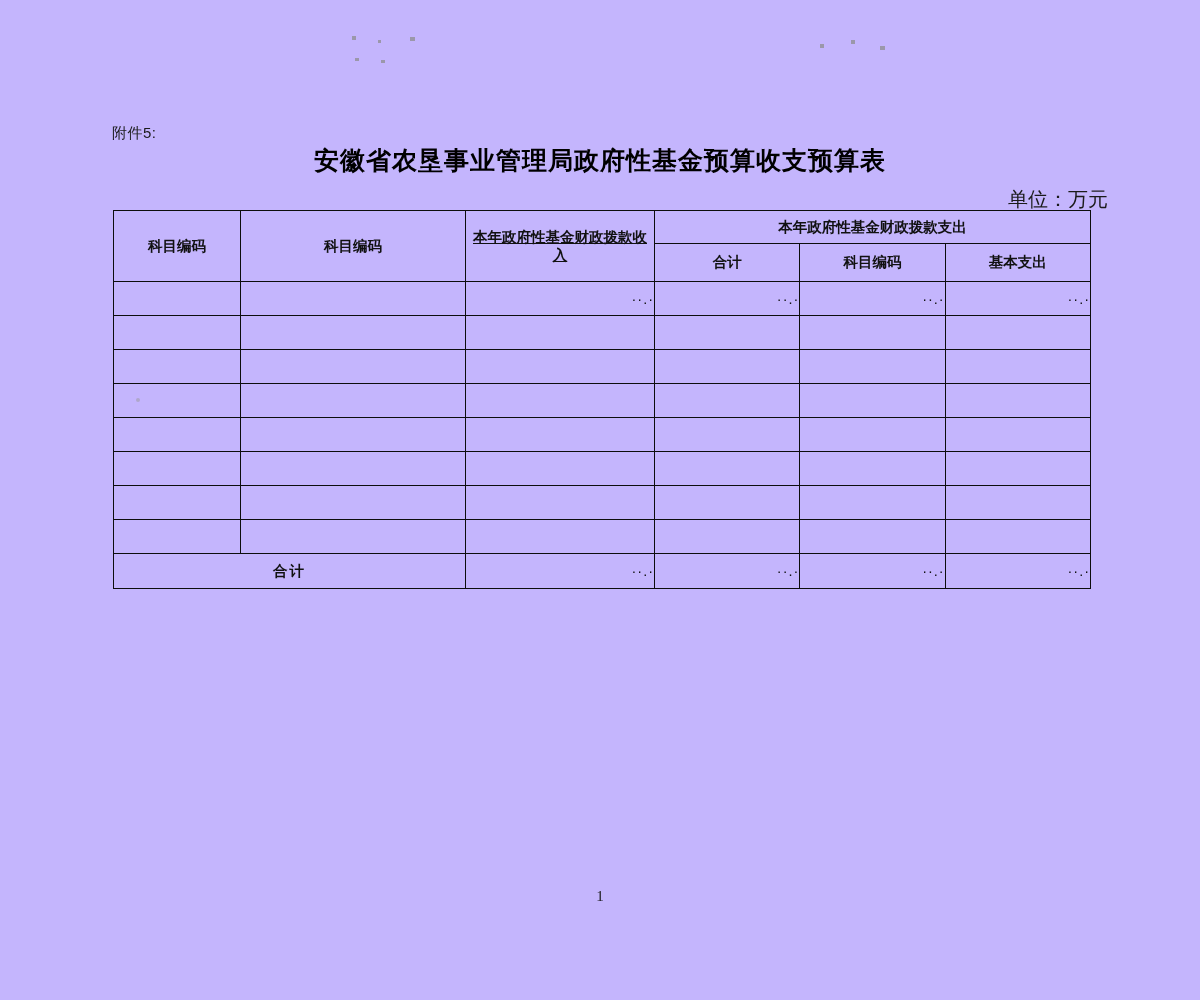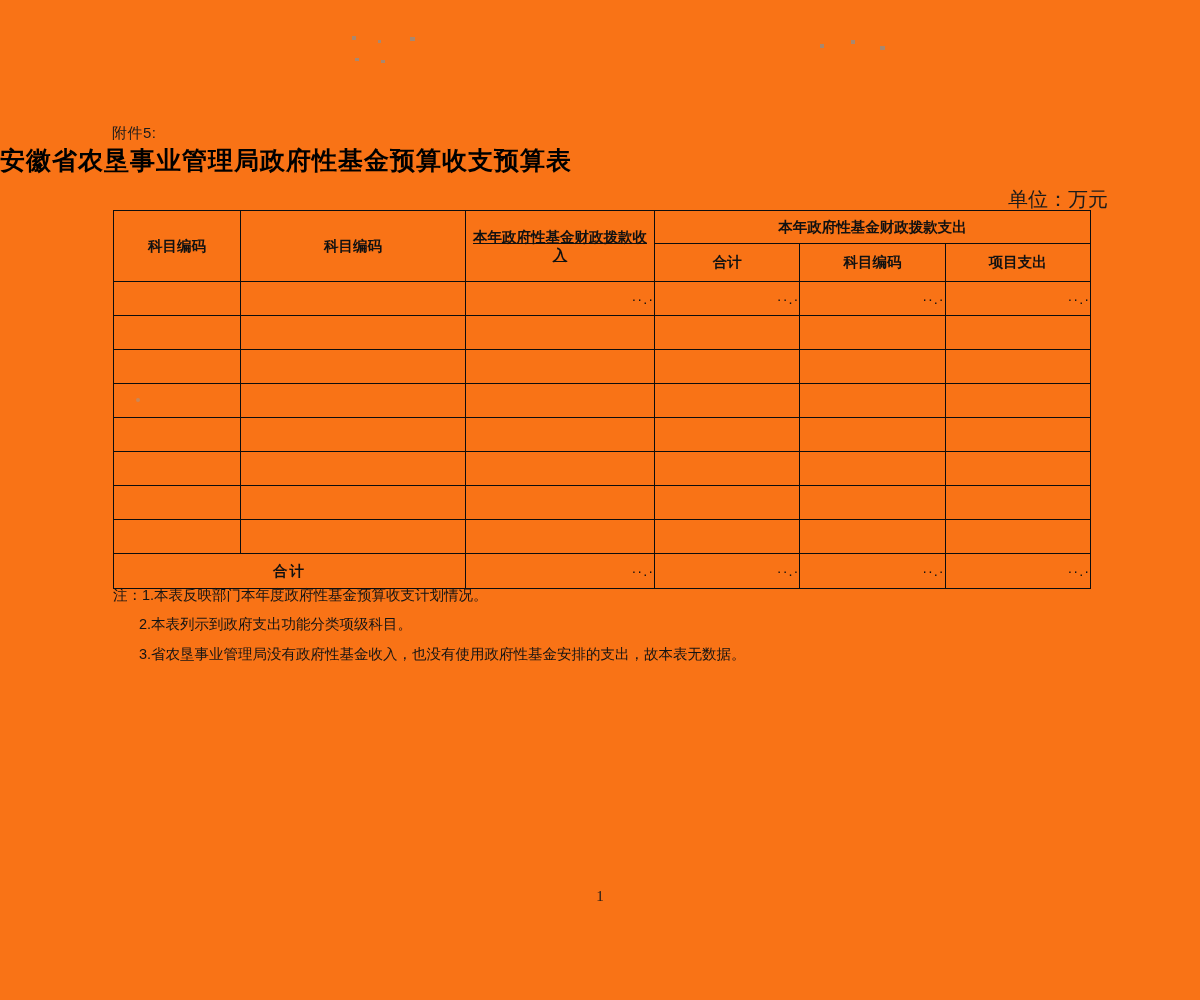--- a/index.html
+++ b/index.html
@@ -12,21 +12,21 @@
     background: #ffffff;
     font-family: "Liberation Serif", serif;
     color: #111111;
     position: relative;
     overflow: hidden;
   }
 
   .page {
     position: absolute;
     inset: 0;
-    background: #f97316;
+    background: #c4b5fd;
   }
 
   
   .scan-mark {
     position: absolute;
     background: #8d8d8d;
     opacity: .75;
   }
 
   .attachment-label {
@@ -37,20 +37,21 @@
     font-family: "Liberation Sans", sans-serif;
     letter-spacing: .5px;
     color: #1b1b1b;
   }
 
   .doc-title {
     position: absolute;
     left: 0;
     right: 0;
     top: 144px;
+    text-align: center;
     font-size: 25px;
     font-weight: bold;
     letter-spacing: 1px;
     color: #000000;
     font-family: "Liberation Serif", serif;
   }
 
   .unit-label {
     position: absolute;
     right: 92px;
@@ -175,21 +176,21 @@
       <thead>
         <tr>
           <th class="th-code" rowspan="2">科目编码</th>
           <th class="th-name" rowspan="2">科目编码</th>
           <th class="th-income" rowspan="2">本年政府性基金财政拨款收入</th>
           <th colspan="3">本年政府性基金财政拨款支出</th>
         </tr>
         <tr>
           <th class="th-sub">合计</th>
           <th class="th-sub">科目编码</th>
-          <th class="th-sub">项目支出</th>
+          <th class="th-sub">基本支出</th>
         </tr>
       </thead>
       <tbody>
         <tr>
           <td class="empty-cell"></td>
           <td class="empty-cell"></td>
           <td class="data-cell">··.·</td>
           <td class="data-cell">··.·</td>
           <td class="data-cell">··.·</td>
           <td class="data-cell">··.·</td>
@@ -254,20 +255,15 @@
           <td class="total-label" colspan="2">合计</td>
           <td class="data-cell">··.·</td>
           <td class="data-cell">··.·</td>
           <td class="data-cell">··.·</td>
           <td class="data-cell">··.·</td>
         </tr>
       </tbody>
     </table>
   </div>
 
-  <div class="notes">
-    <p class="note-line"><span>注：</span><span>1.本表反映部门本年度政府性基金预算收支计划情况。</span></p>
-    <p class="note-line indent">2.本表列示到政府支出功能分类项级科目。</p>
-    <p class="note-line indent">3.省农垦事业管理局没有政府性基金收入，也没有使用政府性基金安排的支出，故本表无数据。</p>
-  </div>
 
   <div class="page-number">1</div>
 </div>
 
 </body></html>

